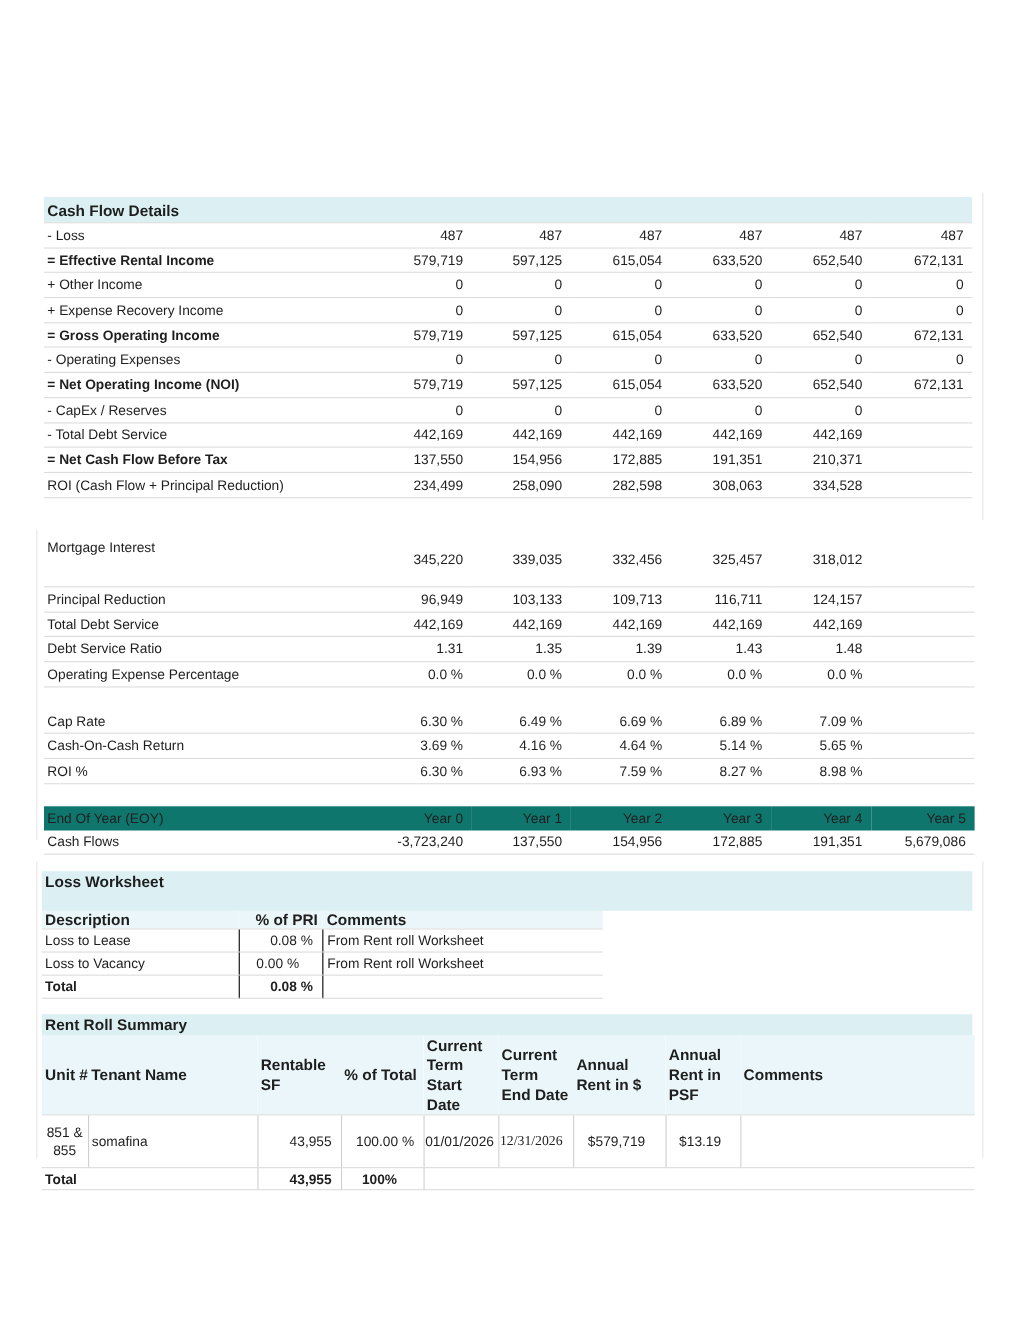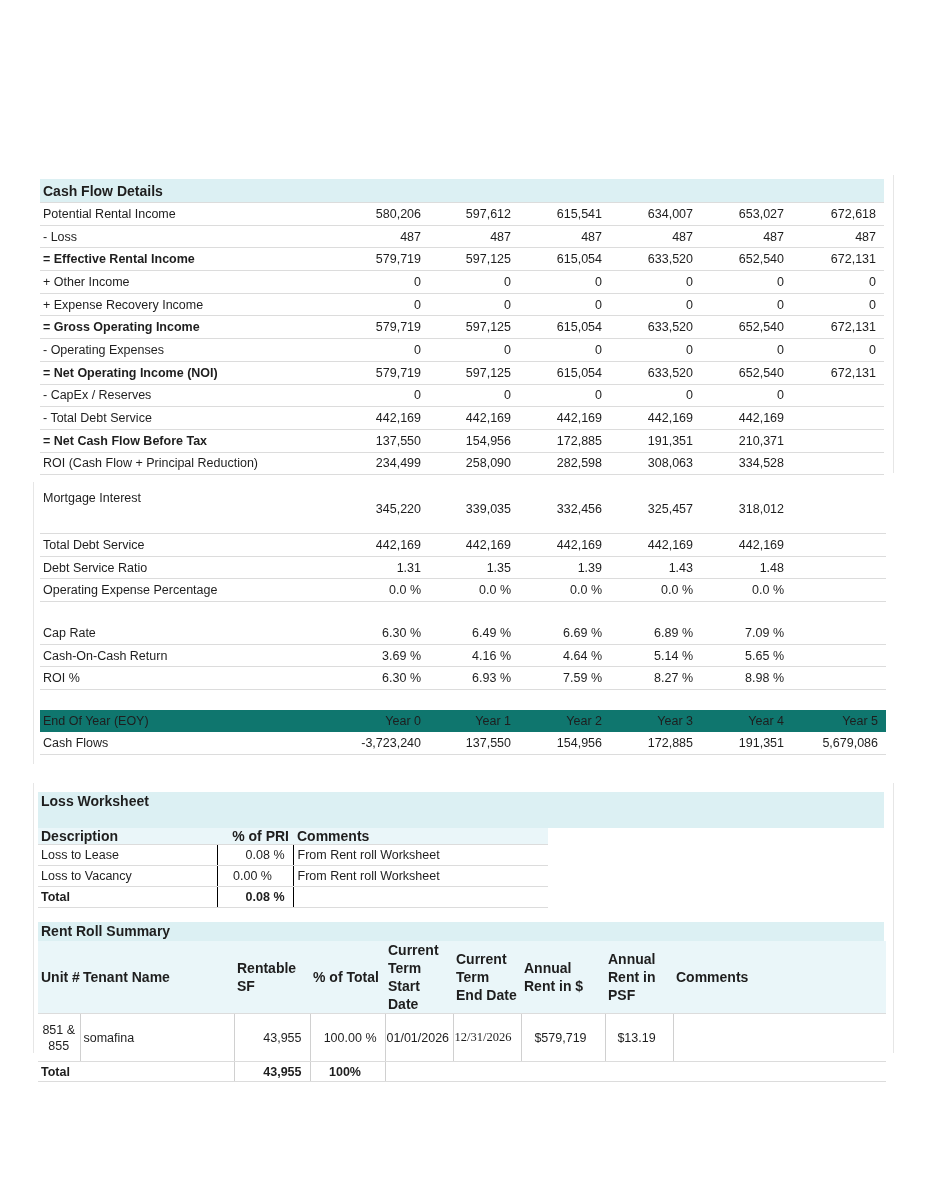--- a/index.html
+++ b/index.html
@@ -36,29 +36,20 @@
         <col style="width:91px">
         <col style="width:92px">
       </colgroup>
     <tbody>
         <tr class="teal">
       <td colspan="7" style="height:23px; border-bottom:1px solid #dcdcdc;"><span>Cash Flow Details</span></td>
     </tr>
     </tbody>
       <tbody id="cf-body">
         <tr class="row cf">
-          <td class="">Potential Rental Income</td>
-          <td class="num">580,206</td>
-          <td class="num">597,612</td>
-          <td class="num">615,541</td>
-          <td class="num">634,007</td>
-          <td class="num">653,027</td>
-          <td class="num">672,618</td>
-        </tr>
-        <tr class="row cf">
           <td class="">- Loss</td>
           <td class="num">487</td>
           <td class="num">487</td>
           <td class="num">487</td>
           <td class="num">487</td>
           <td class="num">487</td>
           <td class="num">487</td>
         </tr>
         <tr class="row cf">
           <td class="bold">= Effective Rental Income</td>
@@ -171,20 +162,29 @@
           <td style="height:42px; vertical-align:top; padding-top:8px;">Mortgage Interest</td>
           <td class="num" style="vertical-align:middle; padding-top:2px;">345,220</td>
           <td class="num" style="vertical-align:middle; padding-top:2px;">339,035</td>
           <td class="num" style="vertical-align:middle; padding-top:2px;">332,456</td>
           <td class="num" style="vertical-align:middle; padding-top:2px;">325,457</td>
           <td class="num" style="vertical-align:middle; padding-top:2px;">318,012</td>
           <td class="num" style="vertical-align:middle; padding-top:2px;"></td>
         </tr>
       </tbody>
     <tbody id="debt-body">
+        <tr class="row cf2">
+          <td>Principal Reduction</td>
+          <td class="num">96,949</td>
+          <td class="num">103,133</td>
+          <td class="num">109,713</td>
+          <td class="num">116,711</td>
+          <td class="num">124,157</td>
+          <td class="num"></td>
+        </tr>
         <tr class="row cf2">
           <td>Total Debt Service</td>
           <td class="num">442,169</td>
           <td class="num">442,169</td>
           <td class="num">442,169</td>
           <td class="num">442,169</td>
           <td class="num">442,169</td>
           <td class="num"></td>
         </tr>
         <tr class="row cf2">

